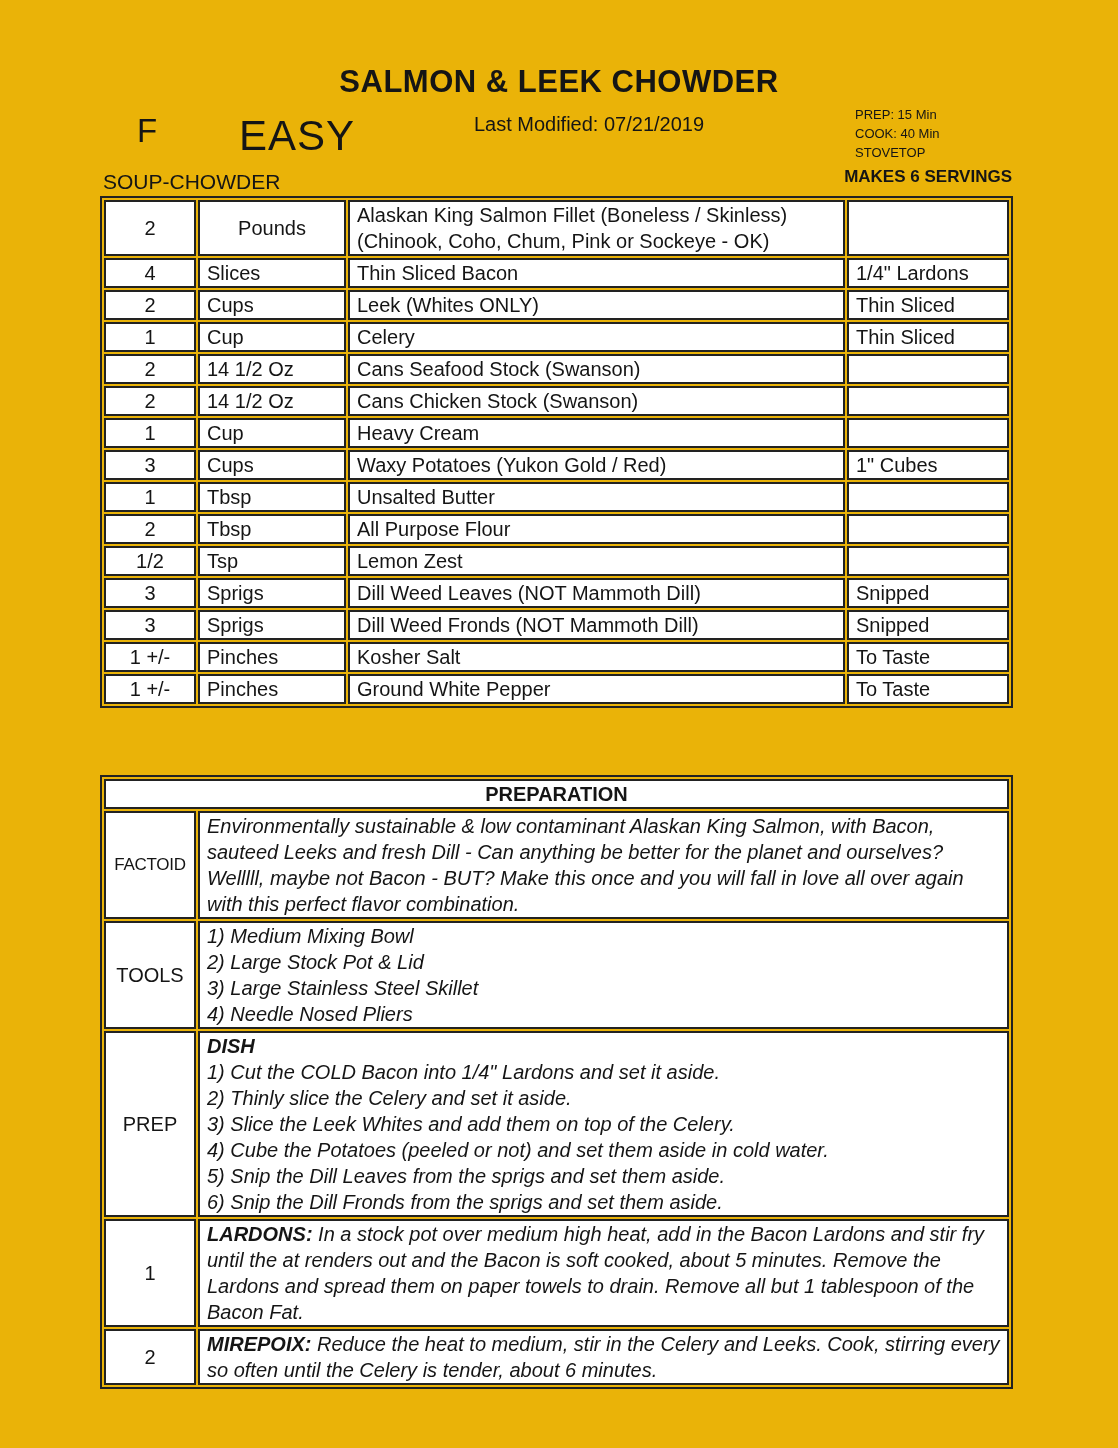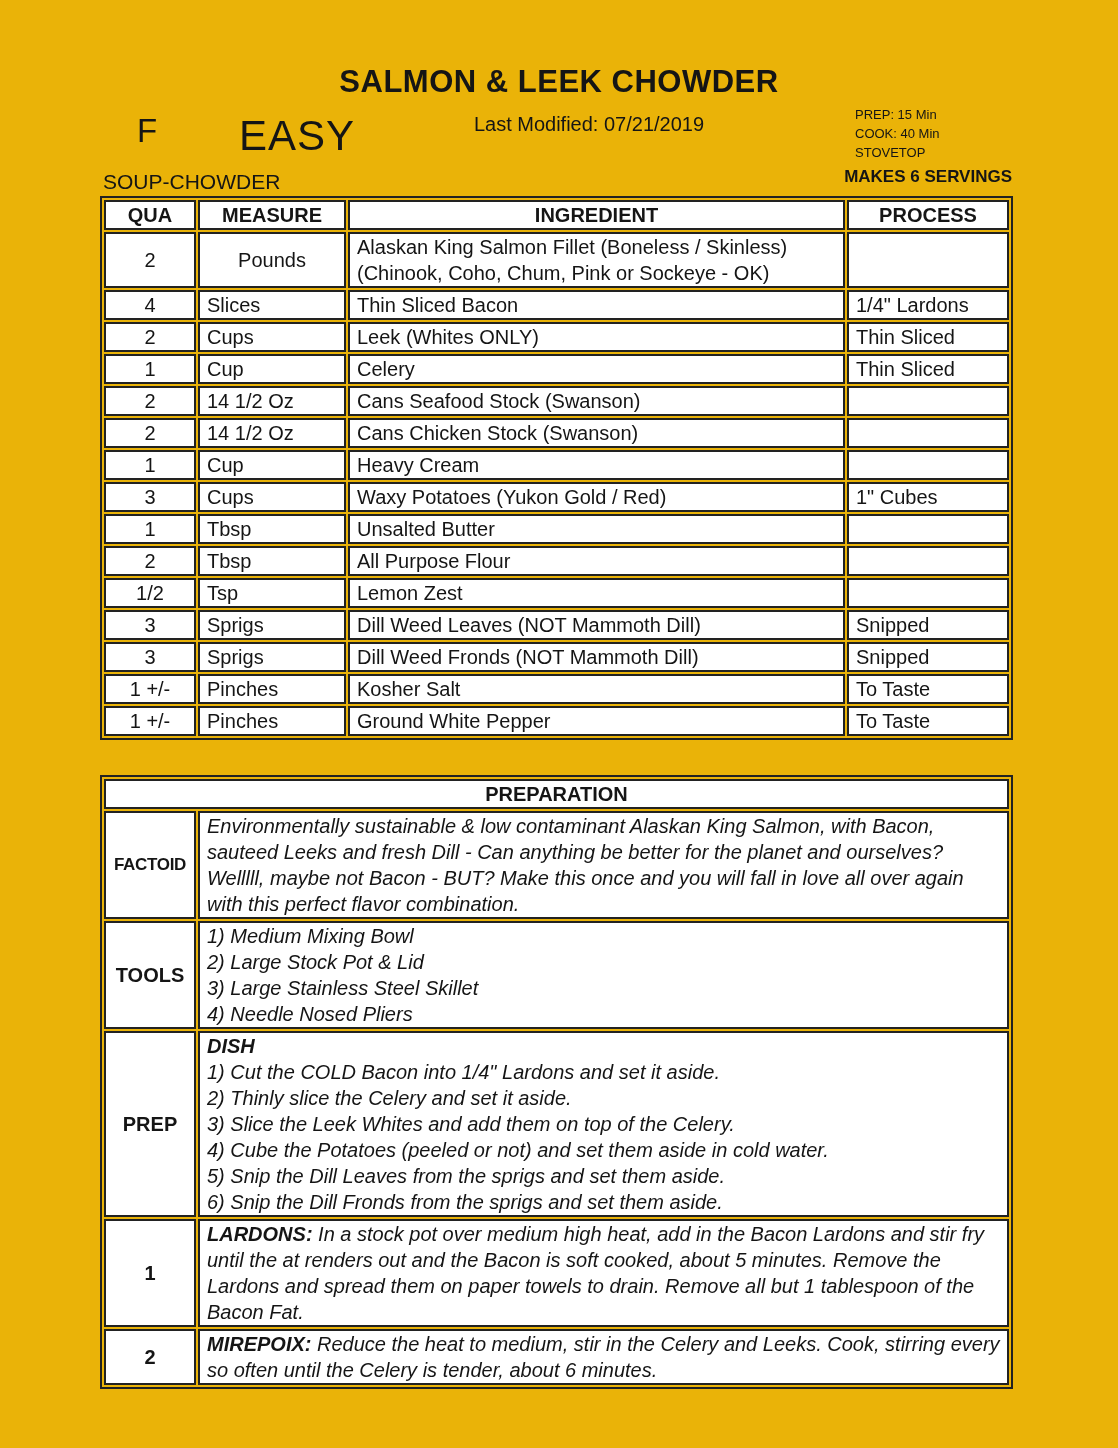--- a/index.html
+++ b/index.html
@@ -46,21 +46,21 @@
   th { font-weight: bold; text-align: center; }
   td.qua { text-align: center; padding: 0 2px; }
   td.measure-center { text-align: center; }
   td.divider {
     font-size: 12px; line-height: 16px; font-weight: bold; text-align: center; padding: 1px 0;
   }
   .ing-line { line-height: 26px; }
 
   
   td.prep-header-cell { font-size: 25px; line-height: 30px; font-weight: bold; text-align: center; }
-  td.label-cell { text-align: center; font-weight: bold; font-size: 21px; padding: 0 2px; }
+  td.label-cell { text-align: center; font-weight: normal; font-size: 21px; padding: 0 2px; }
   td.label-cell.small { font-size: 17px; letter-spacing: -0.3px; }
   td.body-cell { font-size: 18px; line-height: 26px; padding: 3px 8px; font-style: italic; }
   .body-par { max-width: 800px; }
   .bold-inline { font-weight: bold; }
 </style>
 </head>
 <body>
 
 <div class="page">
 
@@ -77,26 +77,20 @@
   <div class="servings">MAKES 6 SERVINGS</div>
 
   <table class="sheet ingredients">
     <colgroup>
         <col style="width:92px">
         <col style="width:148px">
         <col style="width:497px">
         <col>
       </colgroup>
     <tbody>
-        <tr>
-      <th>QUA</th>
-      <th>MEASURE</th>
-      <th>INGREDIENT</th>
-      <th>PROCESS</th>
-    </tr>
     <tr>
       <td class="qua">2</td>
       <td class="measure-center">Pounds</td>
       <td>
         <div class="ing-line">Alaskan King Salmon Fillet (Boneless / Skinless)</div>
         <div class="ing-line">(Chinook, Coho, Chum, Pink or Sockeye - OK)</div>
       </td>
       <td></td>
     </tr>
     <tr>

